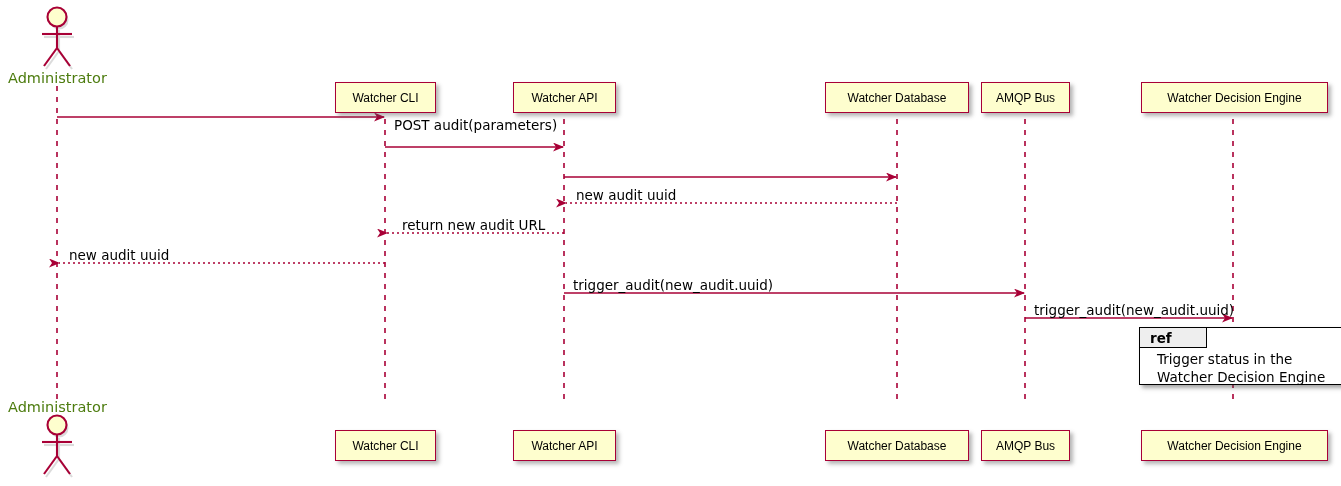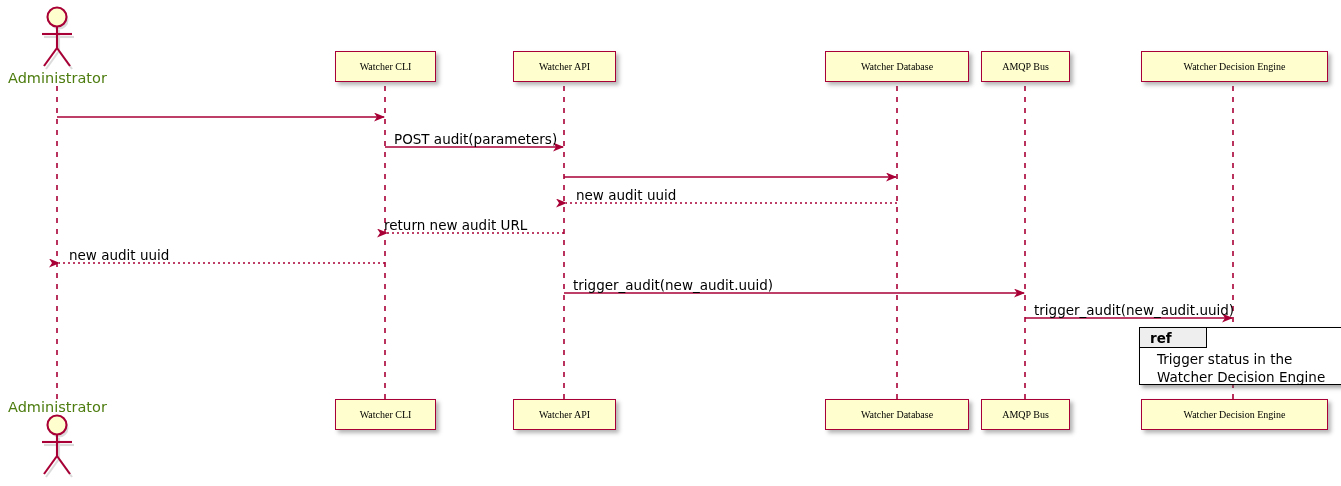--- a/index.html
+++ b/index.html
@@ -27,24 +27,25 @@
   .pbox {
     position: absolute;
     box-sizing: border-box;
     background: #FEFECE;
     border: 1.5px solid #A80036;
     box-shadow: 3px 3px 4px rgba(90,90,90,0.45);
     display: flex;
     align-items: center;
     justify-content: center;
     color: #000000;
-    font-size: 10px;
-    font-family: Liberation Serif, serif;
+    font-size: 12px;
+    font-family: Liberation Sans, sans-serif;
     white-space: nowrap;
     line-height: 1;
+    margin-top: 31px;
   }
   .actor-label {
     position: absolute;
     font-size: 14.5px;
     color: #4d7c0f;
     white-space: nowrap;
     font-family: "DejaVu Sans", sans-serif;
   }
   .msg-label {
     position: absolute;
@@ -164,23 +165,23 @@
   <div class="pbox" style="left:825px; top:51px; width:144px; height:31px;">Watcher Database</div>
   <div class="pbox" style="left:981px; top:51px; width:89px; height:31px;">AMQP Bus</div>
   <div class="pbox" style="left:1141px; top:51px; width:187px; height:31px;">Watcher Decision Engine</div>
 
   <div class="pbox" style="left:335px; top:399px; width:101px; height:31px;">Watcher CLI</div>
   <div class="pbox" style="left:513px; top:399px; width:103px; height:31px;">Watcher API</div>
   <div class="pbox" style="left:825px; top:399px; width:144px; height:31px;">Watcher Database</div>
   <div class="pbox" style="left:981px; top:399px; width:89px; height:31px;">AMQP Bus</div>
   <div class="pbox" style="left:1141px; top:399px; width:187px; height:31px;">Watcher Decision Engine</div>
 
-  <div class="msg-label" style="left:394px; top:131px;">POST audit(parameters)</div>
+  <div class="msg-label" style="left:394px; top:117px;">POST audit(parameters)</div>
   <div class="msg-label" style="left:576px; top:187px;">new audit uuid</div>
-  <div class="msg-label" style="left:384px; top:217px;">return new audit URL</div>
+  <div class="msg-label" style="left:402px; top:217px;">return new audit URL</div>
   <div class="msg-label" style="left:69px; top:247px;">new audit uuid</div>
   <div class="msg-label" style="left:573px; top:277px;">trigger_audit(new_audit.uuid)</div>
   <div class="msg-label" style="left:1034px; top:302px;">trigger_audit(new_audit.uuid)</div>
 
   <div class="ref-box" style="left:1139px; top:327px; width:208px; height:58px;">
     <div class="ref-tab"></div>
     <div class="ref-tab-label">ref</div>
     <div class="ref-body" style="top:22px;">Trigger status in the</div>
     <div class="ref-body" style="top:40px;">Watcher Decision Engine</div>
   </div>

